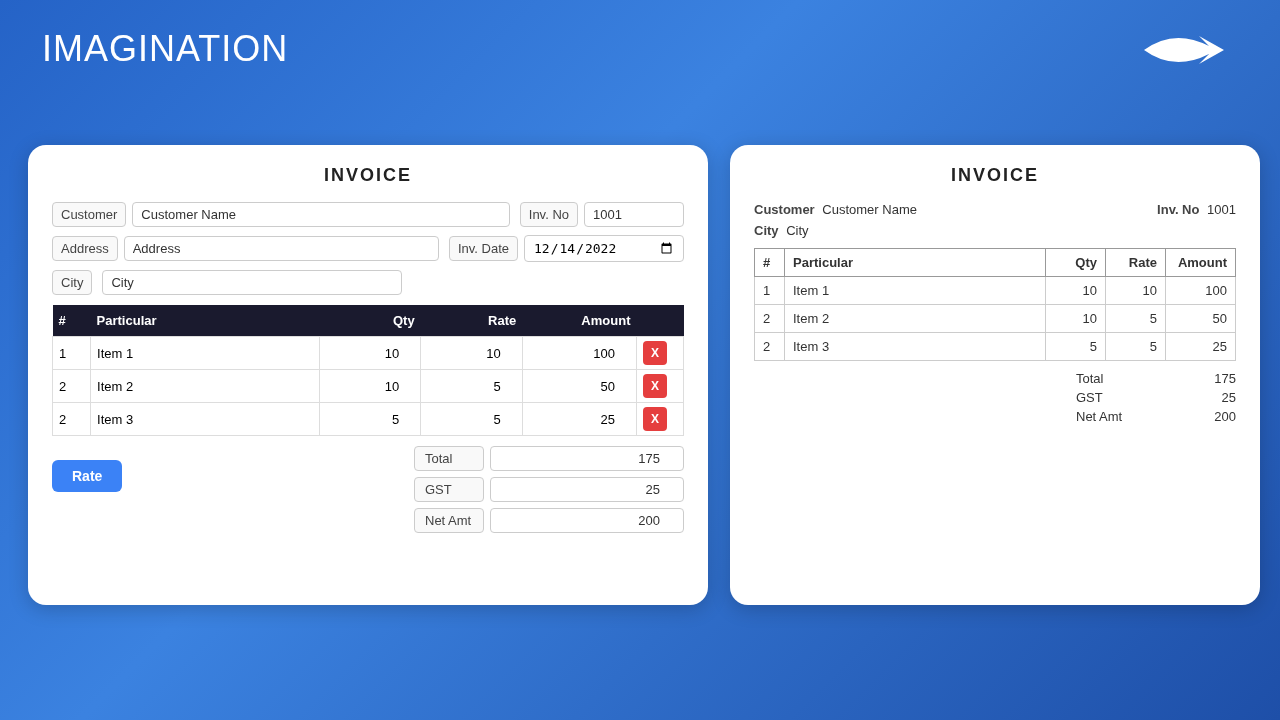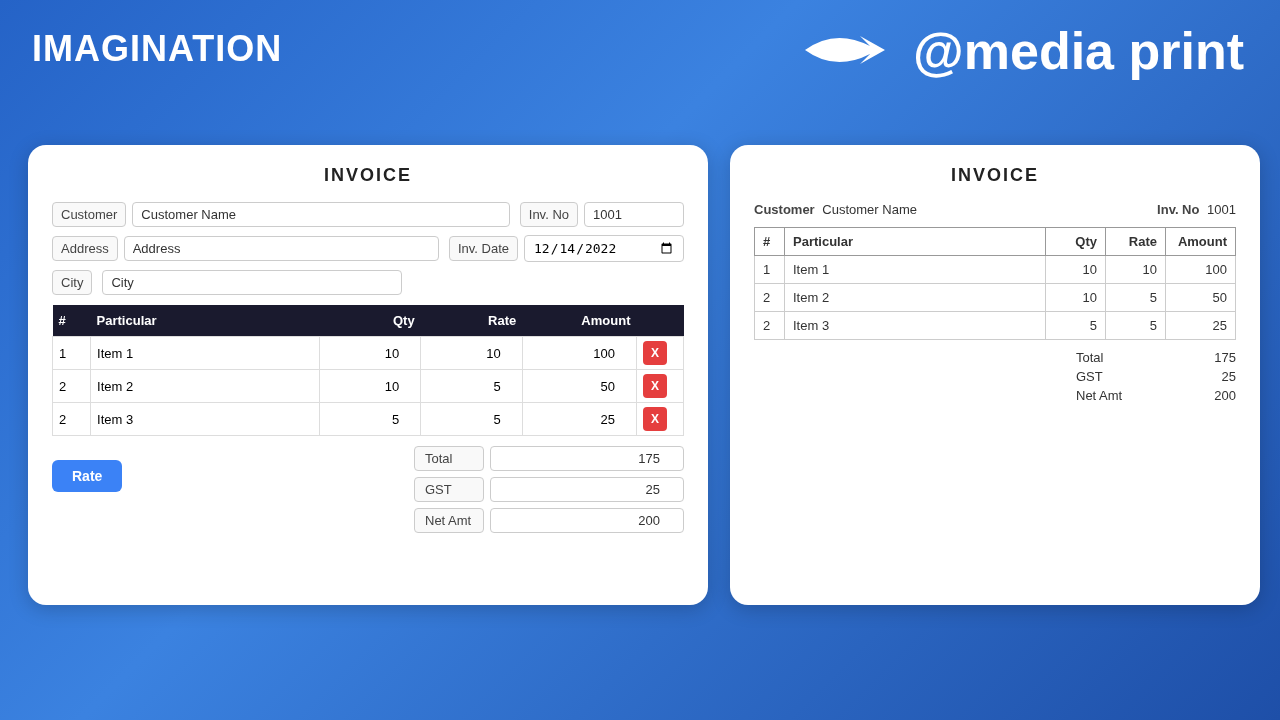--- a/index.html
+++ b/index.html
@@ -9,23 +9,23 @@
       height: 720px;
       background: linear-gradient(135deg, #2563c7 0%, #3b82e0 40%, #1e4fa8 100%);
       font-family: Arial, sans-serif;
       overflow: hidden;
       position: relative;
     }
 
     .header-title {
       position: absolute;
       top: 28px;
-      left: 32px;
+      left: 42px;
       font-size: 36px;
-      font-weight: 700;
+      font-weight: 400;
       color: white;
       letter-spacing: 1px;
     }
 
     .header-media {
       position: absolute;
       top: 18px;
       right: 36px;
       display: flex;
       align-items: center;
@@ -311,23 +311,20 @@
 </head>
 <body>
 
 <div class="header-title">IMAGINATION</div>
 
 <div class="header-media">
 
   <svg width="110" height="65" viewBox="0 0 110 65">
     <path d="M10,32 Q40,10 75,28 L65,18 L90,32 L65,46 L75,36 Q40,54 10,32 Z" fill="white"></path>
   </svg>
-  <span class="media-print-text">
-    <span class="at-symbol">@media print</span>
-  </span>
 </div>
 
 <div class="left-card">
   <div class="invoice-title">INVOICE</div>
 
   <div class="form-row">
     <div style="display:flex;align-items:center;gap:6px;flex:1;">
       <span class="field-label">Customer</span>
       <input class="field-input" type="text" value="Customer Name" style="">
     </div>
@@ -427,20 +424,26 @@
       <span class="print-label">Customer</span>
       <span>Customer Name</span>
     </div>
     <div>
       <span class="print-label">Inv. No</span>
       <span>1001</span>
     </div>
   </div>
 
 
+  <div class="print-customer-row">
+    <div>
+      <span class="print-label">City</span>
+      <span>City</span>
+    </div>
+  </div>
 
   <table class="print-table">
     <thead>
       <tr>
         <th style="width:30px;">#</th>
         <th>Particular</th>
         <th style="text-align:right;width:60px;">Qty</th>
         <th style="text-align:right;width:60px;">Rate</th>
         <th style="text-align:right;width:70px;">Amount</th>
       </tr>

